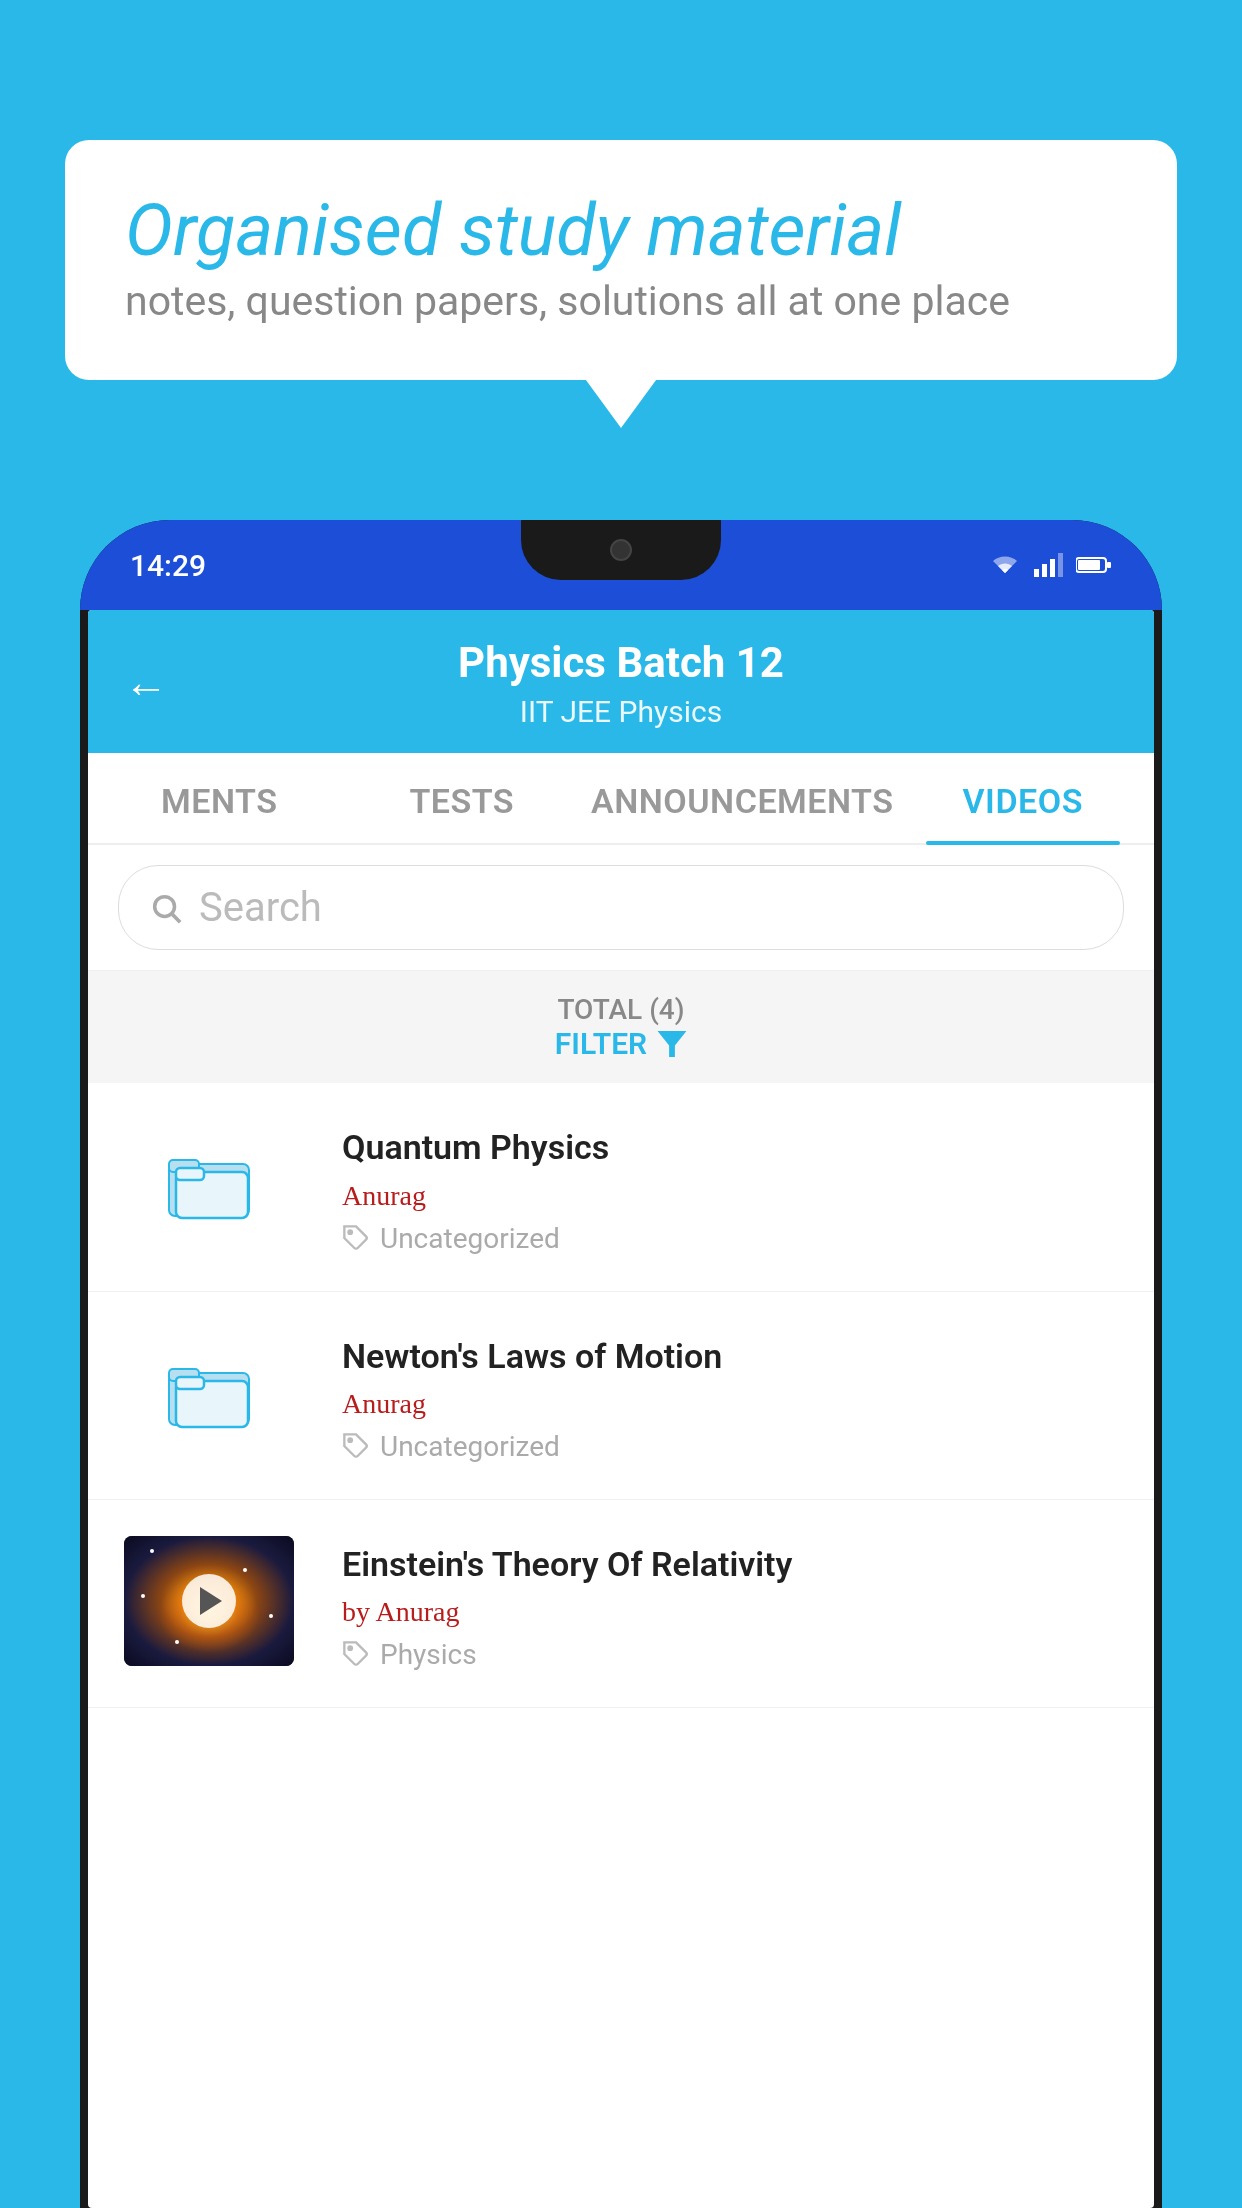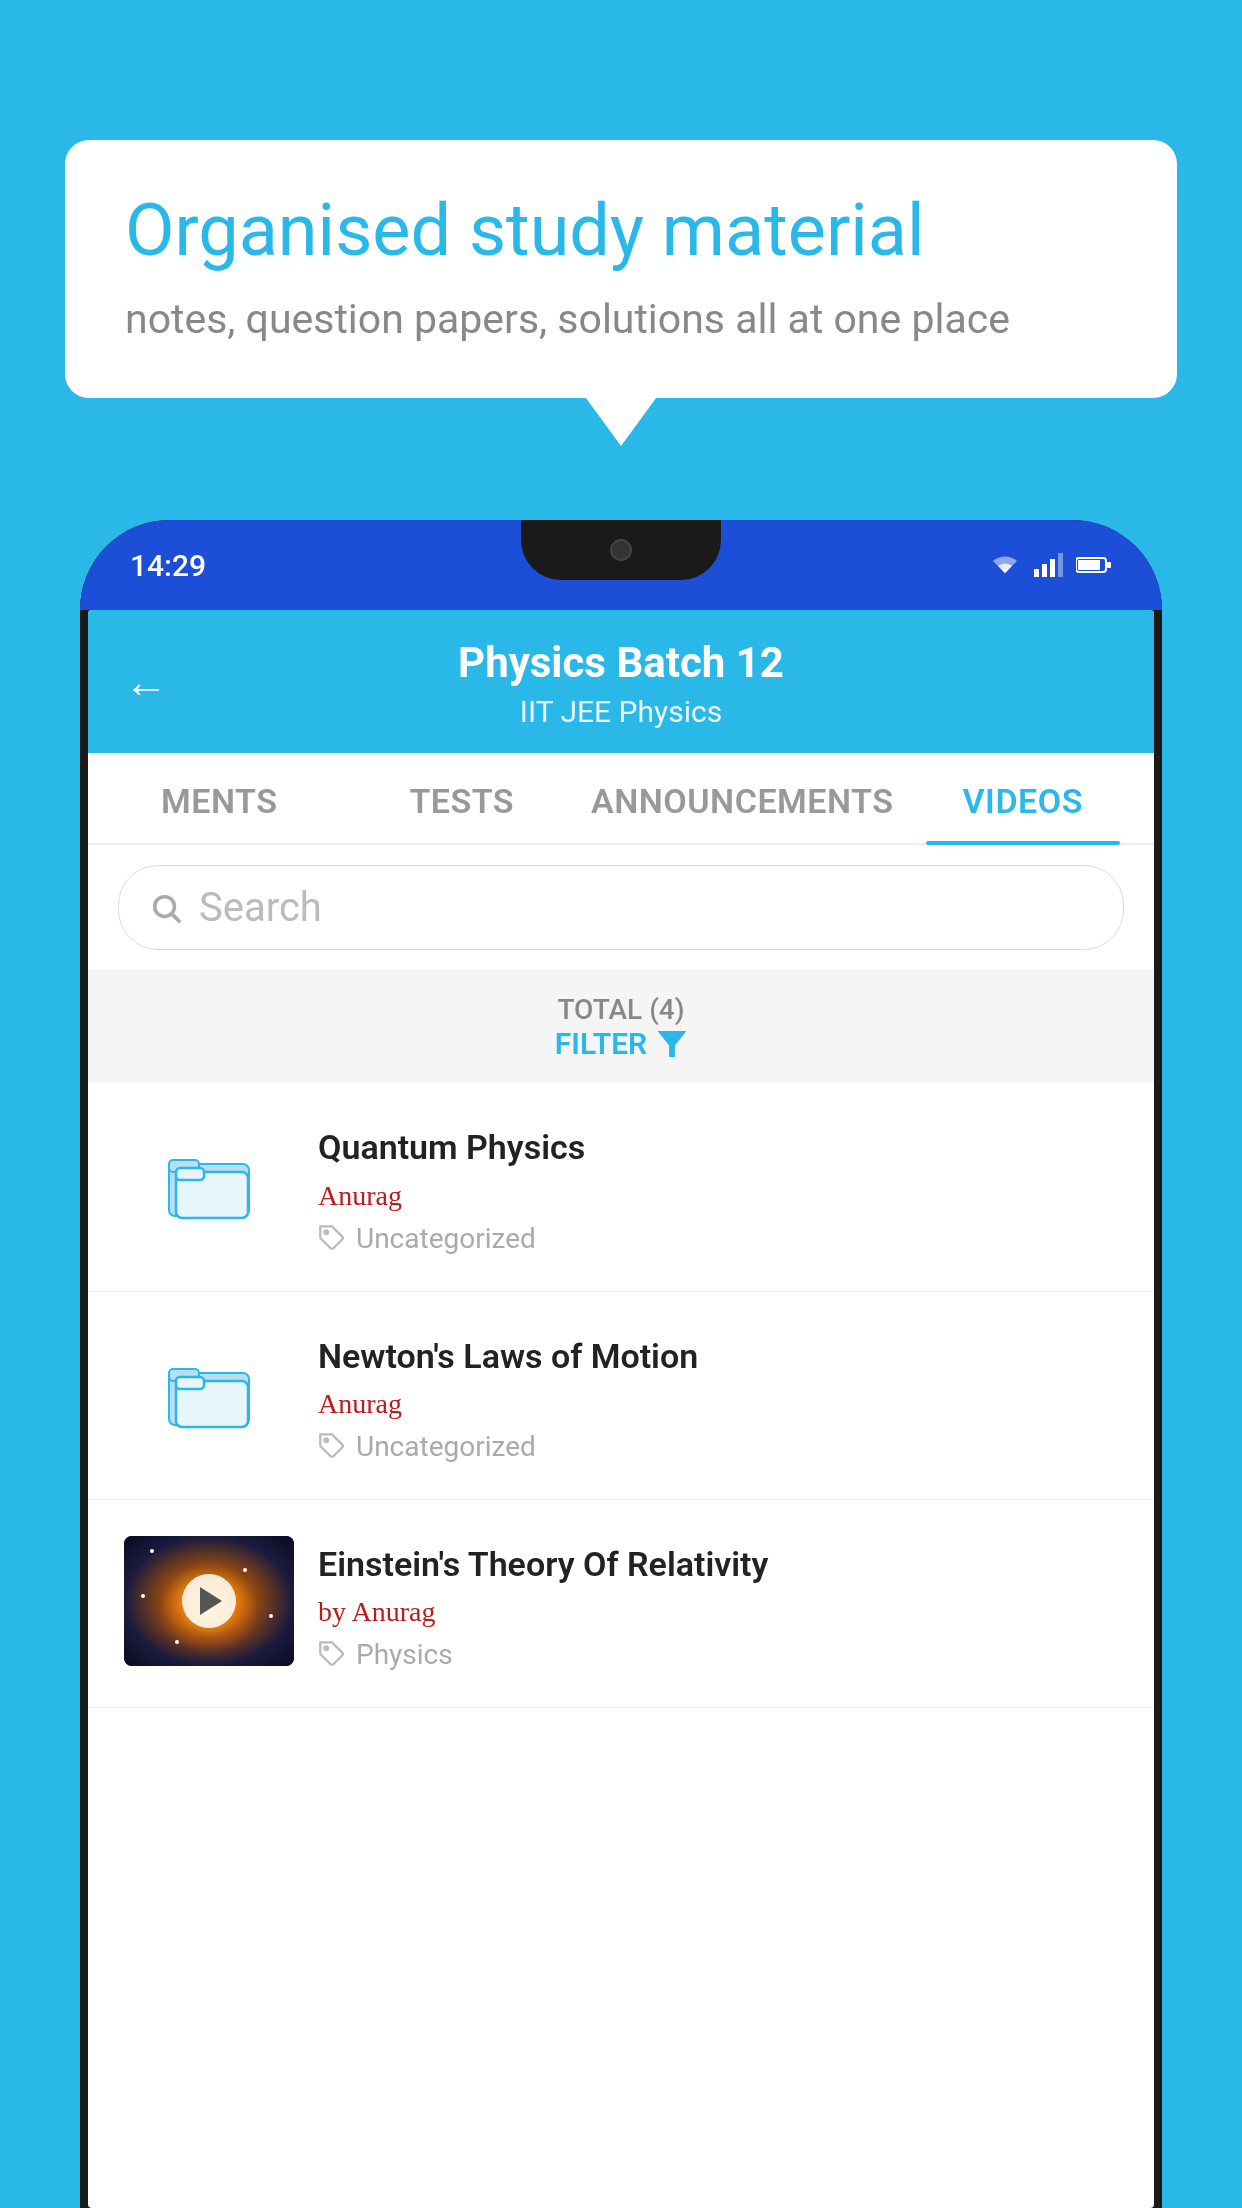--- a/index.html
+++ b/index.html
@@ -39,21 +39,22 @@
       border-left: 38px solid transparent;
       border-right: 38px solid transparent;
       border-top: 52px solid white;
     }
 
     .bubble-title {
       font-size: 72px;
       font-weight: 400;
       color: #29b8e8;
       line-height: 1.15;
-      margin-bottom: 22px;
+      margin-bottom: 4px;
+      font-style: italic;
     }
 
     .bubble-subtitle {
       font-size: 41px;
       color: #888;
       font-weight: 400;
     }
 
     
     .phone-frame {
@@ -238,21 +239,21 @@
     .video-list {
       background: white;
       overflow-y: auto;
     }
 
     .video-item {
       display: flex;
       align-items: flex-start;
       padding: 36px 36px;
       border-bottom: 1.5px solid #f0f0f0;
-      gap: 24px;
+      gap: 48px;
       cursor: pointer;
     }
 
     .video-thumbnail {
       width: 170px;
       height: 130px;
       flex-shrink: 0;
       border-radius: 8px;
       overflow: hidden;
       position: relative;

